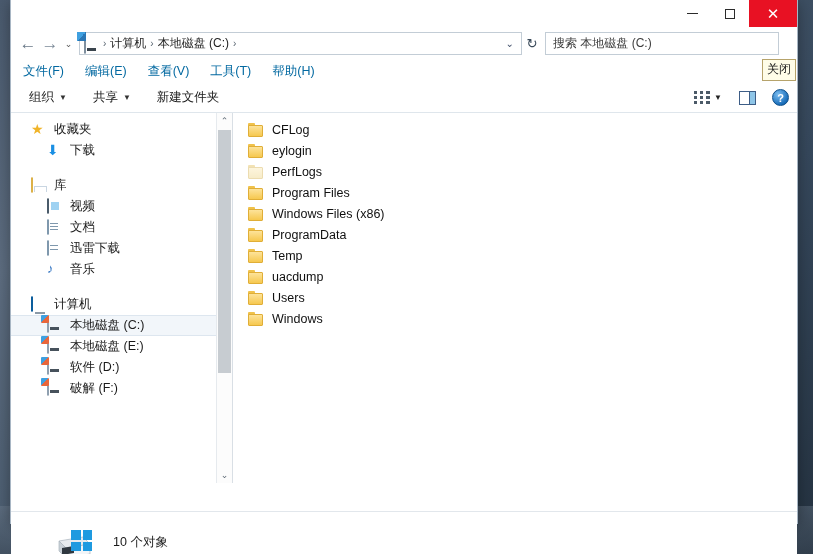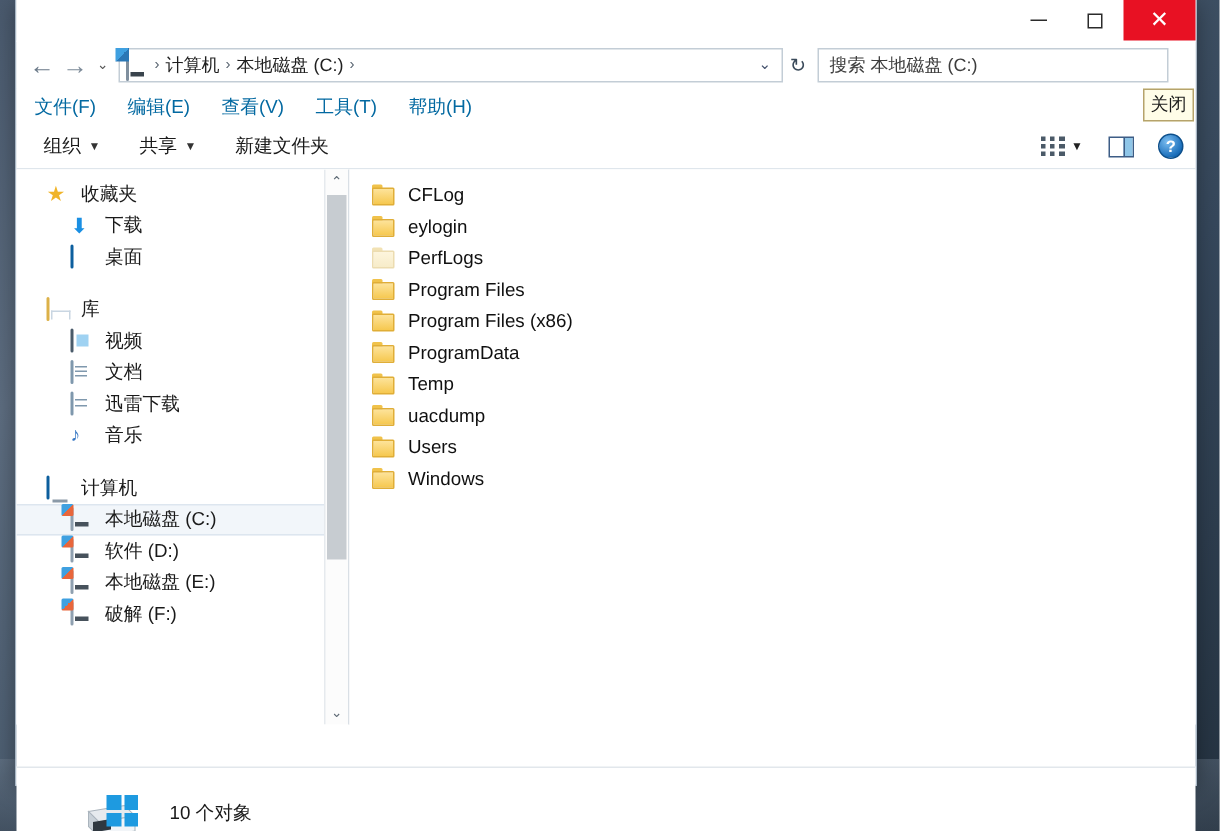--- a/index.html
+++ b/index.html
@@ -330,24 +330,20 @@
       <div class="navlist">
 
         <div class="navrow">
           <span class="navicon ic-star">★</span>
           <span>收藏夹</span>
         </div>
         <div class="navrow child">
           <span class="navicon ic-down">⬇</span>
           <span>下载</span>
         </div>
-        <div class="navrow child">
-          <span class="navicon"><span class="ic-desktop"></span></span>
-          <span>桌面</span>
-        </div>
 
         <div class="navgroup-gap"></div>
 
         <div class="navrow">
           <span class="navicon"><span class="ic-lib"></span></span>
           <span>库</span>
         </div>
         <div class="navrow child">
           <span class="navicon"><span class="ic-video"></span></span>
           <span>视频</span>
@@ -374,25 +370,25 @@
         <div class="navrow">
           <span class="navicon"><span class="ic-computer"></span></span>
           <span>计算机</span>
         </div>
         <div class="navrow child selected">
           <span class="navicon"><span class="ic-drive sys"></span></span>
           <span>本地磁盘 (C:)</span>
         </div>
         <div class="navrow child">
           <span class="navicon"><span class="ic-drive sys"></span></span>
+          <span>本地磁盘 (E:)</span>
+        </div>
+        <div class="navrow child">
+          <span class="navicon"><span class="ic-drive sys"></span></span>
           <span>软件 (D:)</span>
-        </div>
-        <div class="navrow child">
-          <span class="navicon"><span class="ic-drive sys"></span></span>
-          <span>本地磁盘 (E:)</span>
         </div>
         <div class="navrow child">
           <span class="navicon"><span class="ic-drive sys"></span></span>
           <span>破解 (F:)</span>
         </div>
       </div>
 
       <div class="vscroll">
         <div class="arrow">⌃</div>
         <div class="thumb"></div>
@@ -427,21 +423,21 @@
             <span class="tab"></span>
             <span class="body"></span>
           </span>
         <span>Program Files</span>
       </div>
       <div class="filerow">
         <span class="foldericon">
             <span class="tab"></span>
             <span class="body"></span>
           </span>
-        <span>Program Files (x86)</span>
+        <span>Windows Files (x86)</span>
       </div>
       <div class="filerow">
         <span class="foldericon">
             <span class="tab"></span>
             <span class="body"></span>
           </span>
         <span>ProgramData</span>
       </div>
       <div class="filerow">
         <span class="foldericon">

